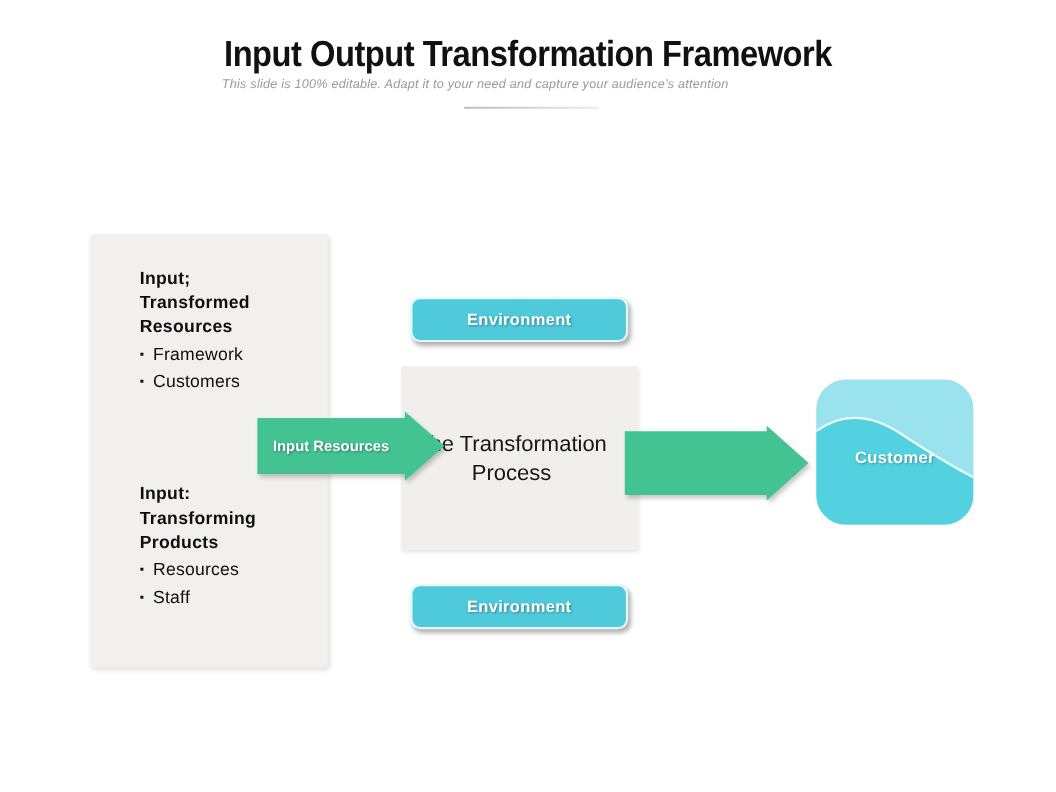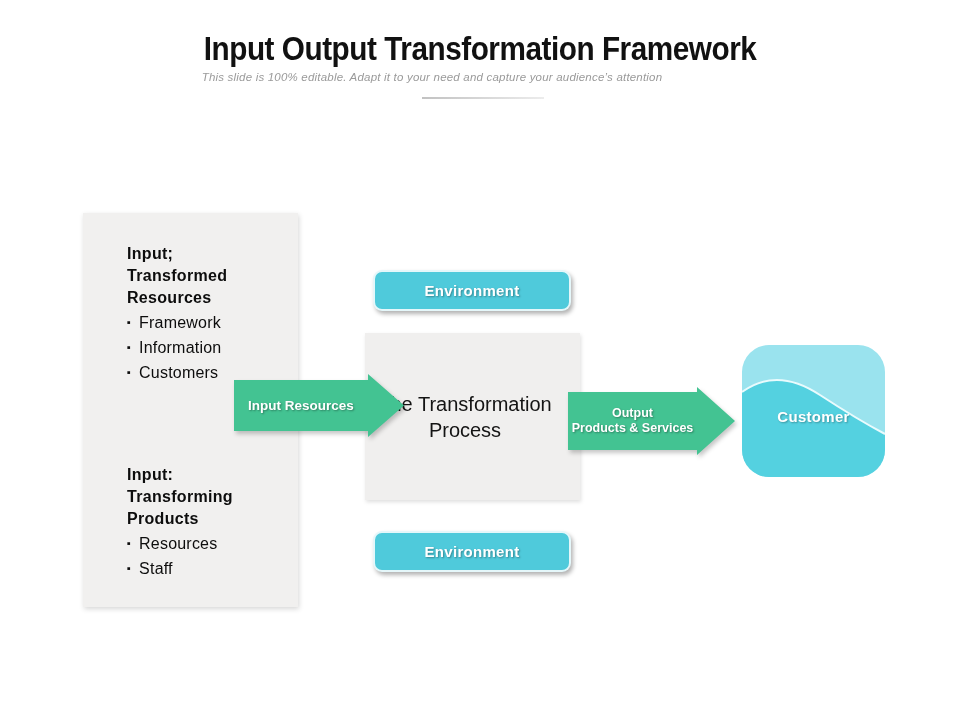--- a/index.html
+++ b/index.html
@@ -95,21 +95,20 @@
   </div>
   <div class="subtitle">This slide is 100% editable. Adapt it to your need and capture your audience’s attention</div>
   <div class="divider"></div>
 
   <div class="input-panel">
     <div class="panel-inner">
       <div class="section-1">
         <div class="section-heading">Input; Transformed Resources</div>
         <ul class="bullet-list">
           <li>Framework</li>
-          <li>Information</li>
           <li>Customers</li>
         </ul>
       </div>
       <div class="section-2">
         <div class="section-heading">Input: Transforming Products</div>
         <ul class="bullet-list">
           <li>Resources</li>
           <li>Staff</li>
         </ul>
       </div>
@@ -131,24 +130,20 @@
     <svg width="170" height="63" viewBox="0 0 170 63">
       <polygon points="0,6 134,6 134,0 170,31.5 134,63 134,57 0,57" fill="#43c392" style="filter:drop-shadow(2px 3px 2px rgba(0,0,0,.22));"></polygon>
     </svg>
     <div class="arrow-label">Input Resources</div>
   </div>
 
   <div class="arrow-wrap arrow-output">
     <svg width="167" height="68" viewBox="0 0 167 68">
       <polygon points="0,5 129,5 129,0 167,34 129,68 129,63 0,63" fill="#43c392" style="filter:drop-shadow(2px 3px 2px rgba(0,0,0,.22));"></polygon>
     </svg>
-    <div class="arrow-label">
-      <span>Output</span>
-      <span>Products &amp; Services</span>
-    </div>
   </div>
 
   <div class="customer-box">
     <svg width="143" height="132" viewBox="0 0 143 132">
       <path d="M0,47 C22,31 48,30 78,50 C104,67 124,79 143,89 L143,132 L0,132 Z" fill="#54d1e0"></path>
       <path d="M0,47 C22,31 48,30 78,50 C104,67 124,79 143,89" fill="none" stroke="#e9fbfd" stroke-width="2"></path>
     </svg>
     <div class="customer-label">Customer</div>
   </div>
 

